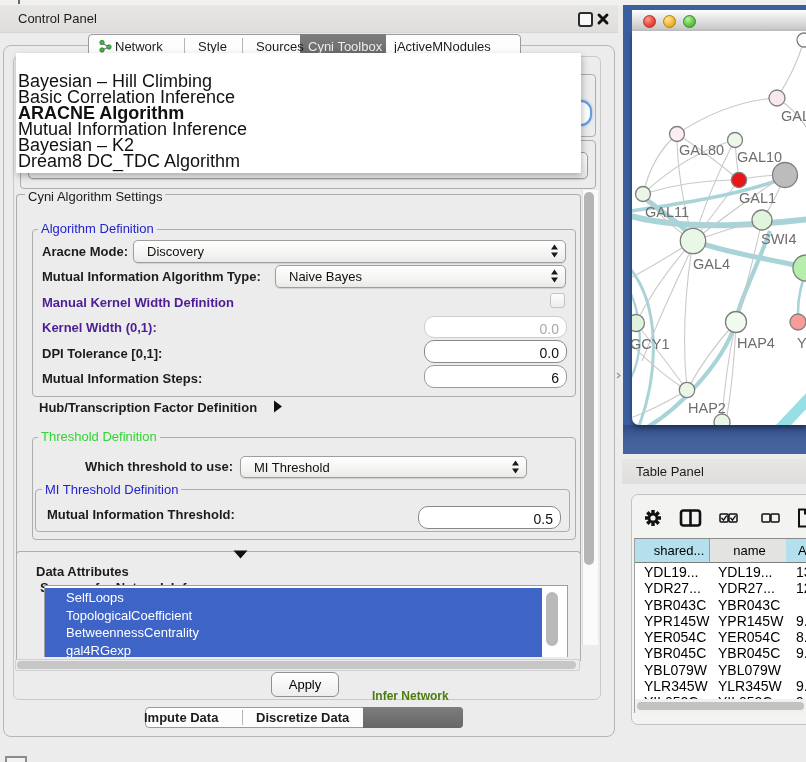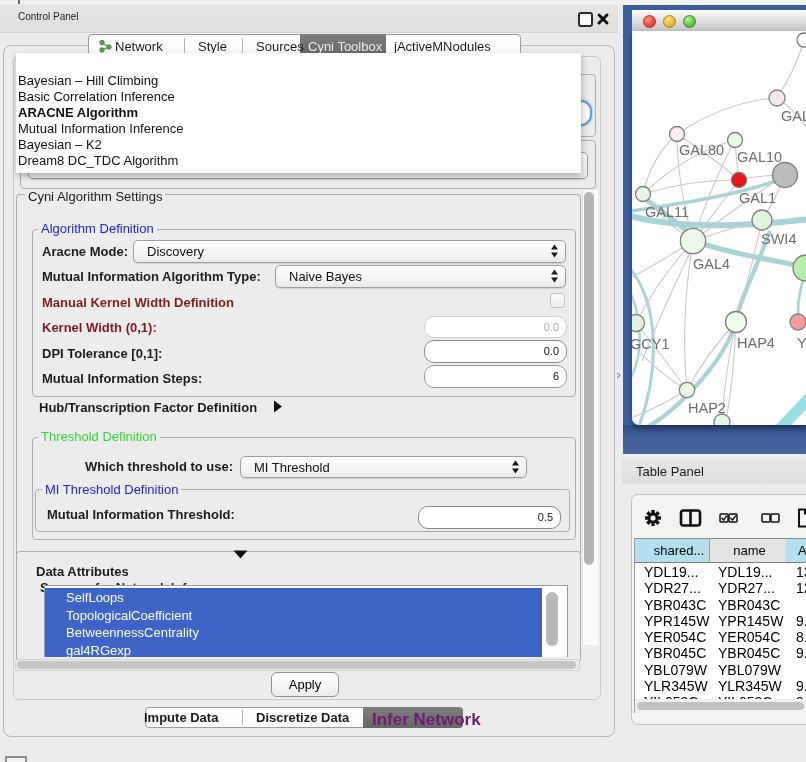--- a/index.html
+++ b/index.html
@@ -1,35 +1,35 @@
 <!DOCTYPE html>
 <html><head><meta charset="utf-8">
 <style>
 html,body{margin:0;padding:0;}
 body{width:806px;height:762px;background:#ececec;font-family:"Liberation Sans",sans-serif;position:relative;overflow:hidden;}
 .ab{position:absolute;}
 .b{font-weight:bold;}
 .lbl{font-size:13px;color:#1c1c1c;white-space:nowrap;}
-.glbl{font-size:13px;color:#7f1d1d;white-space:nowrap;}
+.glbl{font-size:13px;color:#4c1d95;white-space:nowrap;}
 .grp{border:1px solid #adadad;border-radius:4px;}
 .gtitle{font-size:13px;background:#ececec;padding:0 3px;white-space:nowrap;line-height:13px;}
 .combo{border:1px solid #9e9e9e;border-radius:5px;background:linear-gradient(#ffffff,#f2f2f0 70%,#e9e9e7);box-shadow:0 1px 1px rgba(0,0,0,0.12);}
 .combo .ct{font-size:13px;color:#111;position:absolute;left:13px;top:3px;white-space:nowrap;}
-.fld{background:#fff;font-size:11px;text-align:left;border-radius:10px;}
+.fld{background:#fff;font-size:14px;text-align:left;border-radius:10px;}
 .fld span{position:absolute;right:7px;top:4px;}
 </style></head>
 <body>
 
 <div class="ab" style="left:0;top:0;width:806px;height:5px;background:#f0f0ef;"></div>
 <div class="ab" style="left:18px;top:0;width:2px;height:4px;background:#6a6a6a;"></div>
 
 <div class="ab" style="left:0;top:5px;width:618px;height:757px;background:#ececec;">
 
   <div class="ab" style="left:0;top:0;width:618px;height:27px;background:linear-gradient(#e7e6e5,#dfdedc);border-bottom:1px solid #d6d5d3;"></div>
-  <div class="ab lbl" style="left:18px;top:6px;font-size:10px;">Control Panel</div>
+  <div class="ab lbl" style="left:18px;top:6px;font-size:13px;">Control Panel</div>
 
   <div class="ab" style="left:578px;top:7px;width:11px;height:11px;border:2px solid #2b2b2b;border-radius:3px;background:#f8f8f8;"></div>
 
   <svg class="ab" style="left:596px;top:7px;" width="14" height="14" viewBox="0 0 14 14">
     <path d="M3 3 L11 11 M11 3 L3 11" stroke="#111" stroke-width="2.9" stroke-linecap="round"></path>
   </svg>
 </div>
 
 <div class="ab" style="left:3px;top:45px;width:610px;height:690px;border:1px solid #b6b6b6;border-radius:8px;"></div>
 
@@ -134,30 +134,30 @@
 <div class="ab" style="left:582px;top:190px;width:15px;height:455px;background:#fbfbfb;border-left:1px solid #e0e0e0;"></div>
 <div class="ab" style="left:584px;top:192px;width:10px;height:373px;background:#b5b5b5;border-radius:5px;"></div>
 
 <div class="ab" style="left:271px;top:672px;width:68px;height:25px;border:1px solid #8f8f8f;border-radius:6px;background:linear-gradient(#ffffff,#ededeb);box-sizing:border-box;text-align:center;"><span style="font-size:13px;line-height:23px;">Apply</span></div>
 
 <div class="ab" style="left:145px;top:707px;width:318px;height:21px;background:#fdfdfd;border:1px solid #9b9b9b;border-radius:4px;box-sizing:border-box;"></div>
 <div class="ab" style="left:363px;top:707px;width:100px;height:21px;background:linear-gradient(#7d7d7d,#676767);border-radius:0 4px 4px 0;"></div>
 <div class="ab" style="left:242px;top:710px;width:1px;height:15px;background:#b5b5b5;"></div>
 <div class="ab lbl b" style="left:144px;top:710px;">Impute Data</div>
 <div class="ab lbl b" style="left:256px;top:710px;">Discretize Data</div>
-<div class="ab b" style="left:372px;top:710px;font-size:17px;color:#701a75;white-space:nowrap;">Infer Network</div>
+<div class="ab b" style="left:372px;top:689px;font-size:12px;color:#4d7c0f;white-space:nowrap;">Infer Network</div>
 
 <div class="ab" style="left:5px;top:756px;width:18px;height:12px;border:2px solid #8c8c8c;background:#f2f2f2;"></div>
 
 <svg class="ab" style="left:616px;top:372px;" width="5" height="7" viewBox="0 0 5 7">
     <path d="M1 6 L4 3.5 L1 1" stroke="#909090" stroke-width="1.1" fill="none"></path>
   </svg>
 
 <div class="ab" style="left:16px;top:53px;width:565px;height:120px;background:#fff;border-radius:1px;box-shadow:1px 3px 7px rgba(0,0,0,0.28);">
-  <div style="position:absolute;left:2px;top:20px;font-size:13px;color:#111;line-height:16.1px;">Bayesian – Hill Climbing<br>Basic Correlation Inference<br><span class="b">ARACNE Algorithm</span><br>Mutual Information Inference<br>Bayesian – K2<br>Dream8 DC_TDC Algorithm</div>
+  <div style="position:absolute;left:2px;top:20px;font-size:18px;color:#111;line-height:16.1px;">Bayesian – Hill Climbing<br>Basic Correlation Inference<br><span class="b">ARACNE Algorithm</span><br>Mutual Information Inference<br>Bayesian – K2<br>Dream8 DC_TDC Algorithm</div>
 </div>
 
 <div class="ab" style="left:623px;top:5px;width:183px;height:449px;background:#3b5f9e;">
   <div style="position:absolute;left:9px;top:5px;width:174px;height:21px;background:linear-gradient(#fdfdfd,#c3c3c3);border-bottom:1px solid #8f8f8f;"></div>
   <div style="position:absolute;left:20px;top:10px;width:11px;height:11px;border-radius:50%;background:radial-gradient(circle at 35% 30%,#ff9a90,#ee4b40 55%,#c2271f);border:0.5px solid #a33;"></div>
   <div style="position:absolute;left:40px;top:10px;width:11px;height:11px;border-radius:50%;background:radial-gradient(circle at 35% 30%,#ffe39a,#f3b83c 55%,#cd8f1e);border:0.5px solid #a80;"></div>
   <div style="position:absolute;left:60px;top:10px;width:11px;height:11px;border-radius:50%;background:radial-gradient(circle at 35% 30%,#b8f0a0,#67c747 55%,#3f9c28);border:0.5px solid #383;"></div>
   <div style="position:absolute;left:0px;top:420px;width:183px;height:29px;background:linear-gradient(#324d85,#44609a 50%,#48649e);"></div>
   <div style="position:absolute;left:9px;top:26px;width:174px;height:394px;background:#ffffff;overflow:hidden;border-radius:0 0 0 7px;box-shadow:0 3px 5px rgba(8,18,48,0.5);">
     <svg width="174" height="394" viewBox="0 0 174 394" style="position:absolute;left:0;top:0;">

